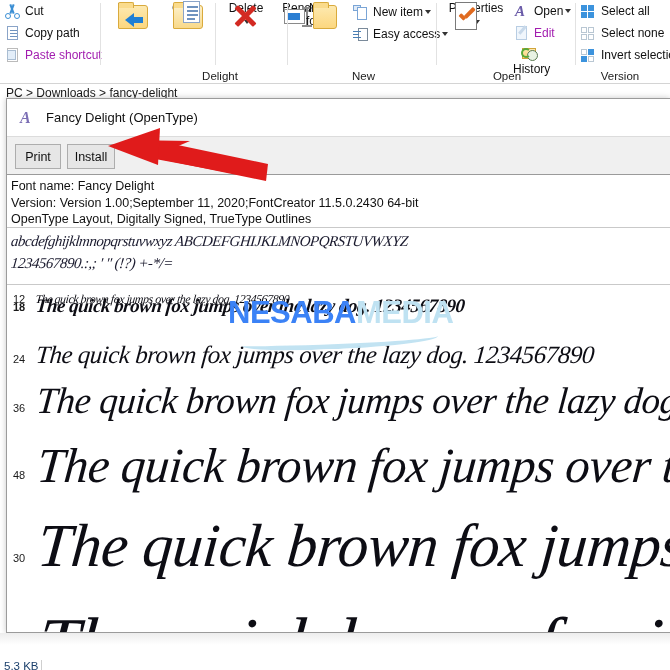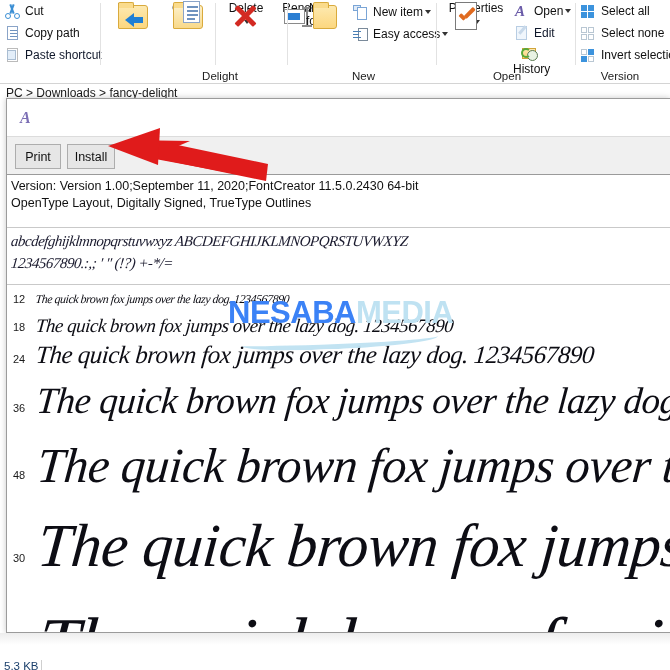--- a/index.html
+++ b/index.html
@@ -37,21 +37,21 @@
     font-size: 11.5px; color: #222;
     line-height: 12px;
   }
   .small-cmd {
     position: absolute;
     display: flex; align-items: center;
     height: 20px;
     font-size: 12px; color: #111;
     white-space: nowrap;
   }
-  .small-cmd.dim { color: #0f172a; }
+  .small-cmd.dim { color: #a21caf; }
   .small-cmd .ic { width: 17px; height: 17px; margin-right: 4px; position: relative; flex: 0 0 17px;}
   .big-cmd {
     position: absolute;
     text-align: center;
     font-size: 12px; color: #111;
     line-height: 13px;
     white-space: nowrap;
   }
   .big-cmd .bigic {
     width: 32px; height: 32px; margin: 2px auto 1px auto; position: relative;
@@ -578,49 +578,51 @@
   <div class="bc-strip">
     <div class="bc-text">PC  &gt;  Downloads  &gt;  fancy-delight</div>
   </div>
 
   <div class="fontwin">
 
     <div class="fw-title">
       <span class="ticon">
           <span class="a1">A</span>
         </span>
+      <span class="ttxt">Fancy Delight (OpenType)</span>
     </div>
 
     <div class="fw-toolbar">
       <div class="fw-btn" id="btn-print">Print</div>
       <div class="fw-btn" id="btn-install">Install</div>
     </div>
 
     <div class="fw-meta">
+      <div>Font name: Fancy Delight</div>
       <div>Version: Version 1.00;September 11, 2020;FontCreator 11.5.0.2430 64-bit</div>
       <div>OpenType Layout, Digitally Signed, TrueType Outlines</div>
     </div>
 
     <div class="fw-sep" style="top:128px;"></div>
 
     <div class="charset">
       <div>abcdefghijklmnopqrstuvwxyz  ABCDEFGHIJKLMNOPQRSTUVWXYZ</div>
       <div>1234567890.:,;  ' "  (!?)  +-*/=</div>
     </div>
 
     <div class="fw-sep" style="top:185px;"></div>
 
     <div class="samples">
 
       <div class="smp" style="top:4px; height:20px;">
         <span class="num" style="top:4px">12</span>
         <span class="txt" style="top:3px; font-size:12px;">The quick brown fox jumps over the lazy dog. 1234567890</span>
       </div>
 
-      <div class="smp" style="top:29px; height:28px;">
+      <div class="smp" style="top:9px; height:28px;font-weight:bold;">
         <span class="num" style="top:7px">18</span>
         <span class="txt" style="top:1px; font-size:19px;">The quick brown fox jumps over the lazy dog. 1234567890</span>
       </div>
 
       <div class="smp" style="top:56px; height:34px;">
         <span class="num" style="top:12px">24</span>
         <span class="txt" style="top:0px; font-size:25px;">The quick brown fox jumps over the lazy dog. 1234567890</span>
       </div>
 
       <div class="smp" style="top:96px; height:48px;">

